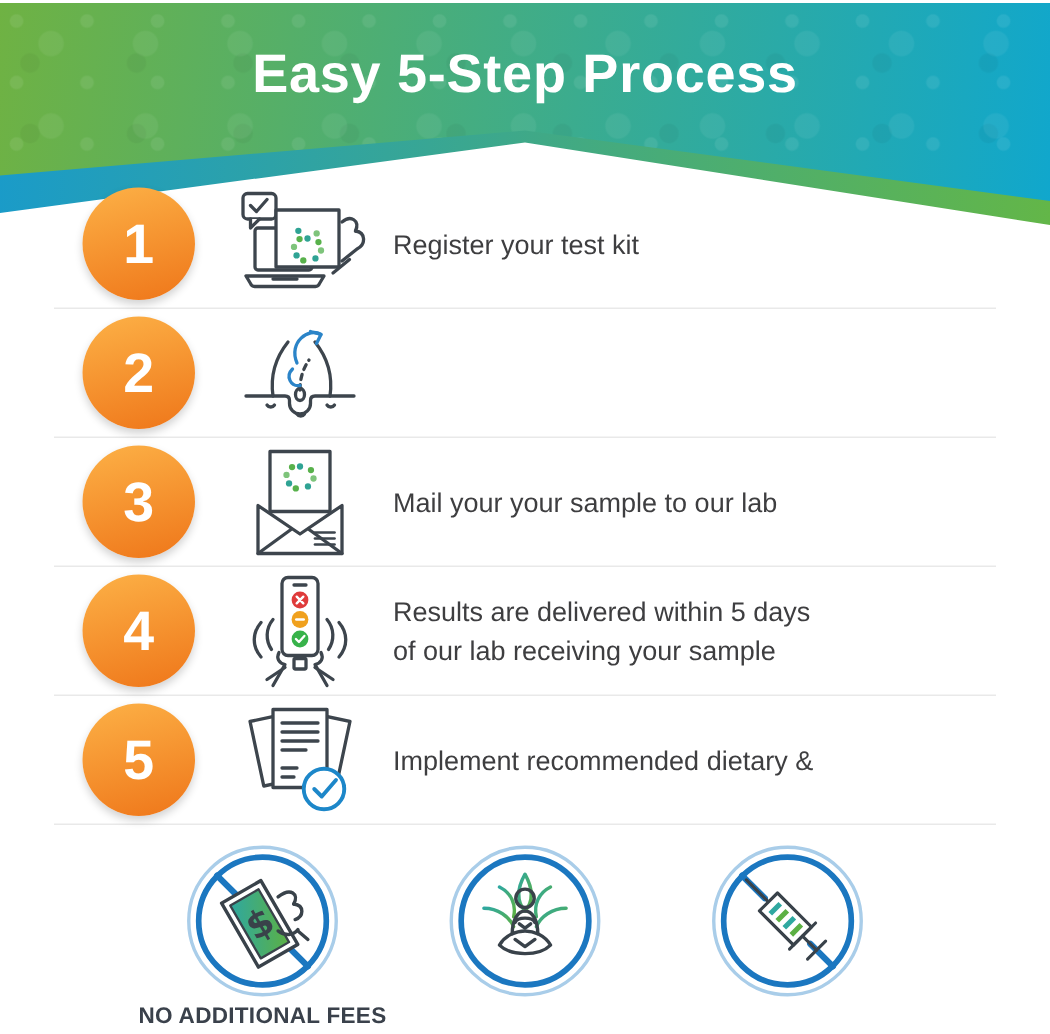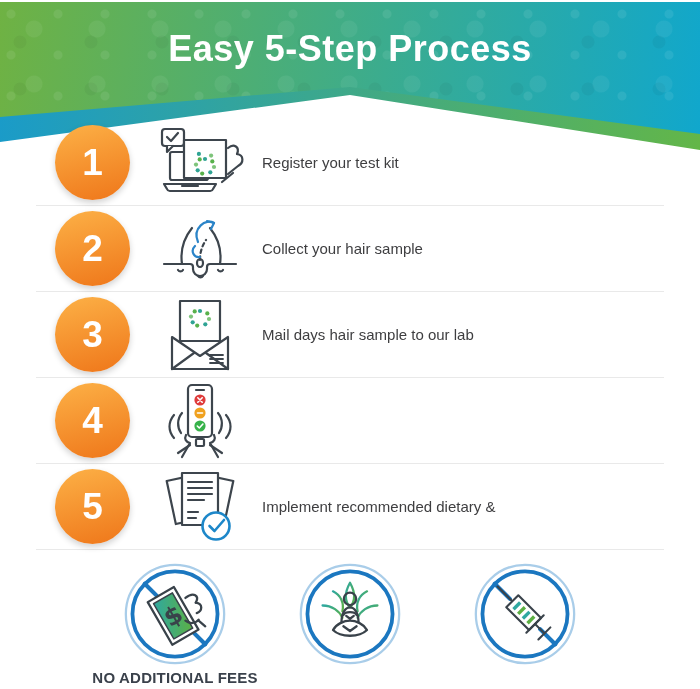--- a/index.html
+++ b/index.html
@@ -31,21 +31,21 @@
   .steps { position:relative; z-index:1; margin:-32px 36px 0 36px; }
   .step-row { display:flex; align-items:center; height:86px; border-bottom:1px solid var(--divider,#e9e9e9); }
   .num-circle {
     flex:0 0 auto; width:75px; height:75px; margin-left:19px; border-radius:50%;
     background: linear-gradient(165deg, var(--circle-top,#fbab42) 10%, var(--circle-bottom,#f07c1e) 90%);
     box-shadow: 0 3px 6px rgba(0,0,0,.18);
     display:flex; align-items:center; justify-content:center;
     color:#fff; font-size:37px; font-weight:bold;
   }
   .step-icon { flex:0 0 auto; width:104px; margin-left:18px; display:flex; justify-content:center; align-items:center; }
-  .step-text { margin-left:10px; max-width:382px; color:var(--text-dark,#3e3e40); font-size:15px; line-height:26px; }
+  .step-text { margin-left:10px; max-width:382px; color:var(--text-dark,#3e3e40); font-size:18px; line-height:26px; }
   .step-text span { display:block; }
 
   
   .badges { display:flex; justify-content:center; margin-top:12px; }
   .badge { width:175px; display:flex; flex-direction:column; align-items:center; }
   .badge-label { margin-top:3px; font-size:15px; font-weight:bold; color:var(--label-dark,#3a414b); letter-spacing:.2px; white-space:nowrap; }
 
   svg { display:block; }
 </style>
 </head>
@@ -110,24 +110,20 @@
           <path d="M20,56 a3,3 0 0 0 5,0"></path>
           <path d="M40,62 a3,3 0 0 0 5,0"></path>
           <path d="M60,56 a3,3 0 0 0 5,0"></path>
           <g stroke="#2b84c8">
             <path d="M40,28 C34,14 48,4 56,9"></path>
             <path d="M56,9 l-7,-2 m7,2 l-3,6"></path>
             <path d="M37,32 c-5,5 -1,12 5,11"></path>
           </g>
         </svg>
       </div>
-      <div class="step-text">
-        <span>Collect your hair sample</span>
-        <span></span>
-      </div>
     </div>
 
     <div class="step-row">
       <div class="num-circle">3</div>
       <div class="step-icon">
         <svg width="84" height="74" viewBox="0 0 84 74" fill="none" stroke="#3d454d" stroke-width="2.2" stroke-linecap="round" stroke-linejoin="round">
           <rect x="22" y="3" width="40" height="40" fill="#fff"></rect>
           <g stroke="none">
             <circle cx="42" cy="13" r="2.1" fill="#2fa394"></circle>
               <circle cx="49.3" cy="15.4" r="2.1" fill="#58b14b"></circle>
@@ -142,21 +138,21 @@
           <path d="M14,71 l22,-16"></path>
           <path d="M70,71 l-22,-16"></path>
           <g stroke-width="1.8">
               <path d="M52,61 h13"></path>
               <path d="M52,65 h13"></path>
               <path d="M52,57 h13"></path>
             </g>
         </svg>
       </div>
       <div class="step-text">
-        <span>Mail days hair sample to our lab</span>
+        <span>Mail your your sample to our lab</span>
         <span></span>
       </div>
     </div>
 
     <div class="step-row">
       <div class="num-circle">4</div>
       <div class="step-icon">
         <svg width="88" height="76" viewBox="0 0 88 76" fill="none" stroke="#3d454d" stroke-width="2.2" stroke-linecap="round" stroke-linejoin="round">
           <rect x="32" y="2" width="24" height="52" rx="4" fill="#fff"></rect>
           <path d="M40,7 h8"></path>
@@ -173,20 +169,22 @@
           <path d="M18,32 c-6,7 -6,16 0,23"></path>
           <path d="M62,30 c5,6 5,14 1,20"></path>
           <path d="M70,32 c6,7 6,16 0,23"></path>
           <path d="M30,52 c-2,4 0,7 4,8 l-8,14"></path>
           <path d="M58,52 c2,4 0,7 -4,8 l8,14"></path>
           <path d="M34,62 l-12,8"></path>
           <path d="M54,62 l12,8"></path>
         </svg>
       </div>
       <div class="step-text">
+        <span>Results are delivered within 5 days</span>
+        <span>of our lab receiving your sample</span>
       </div>
     </div>
 
     <div class="step-row">
       <div class="num-circle">5</div>
       <div class="step-icon">
         <svg width="86" height="74" viewBox="0 0 86 74" fill="none" stroke="#3d454d" stroke-width="2.2" stroke-linecap="round" stroke-linejoin="round">
           <g transform="rotate(-12 26 30)">
               <path d="M14,8 h28 v44 h-28 z" fill="#fff"></path>
             </g>

